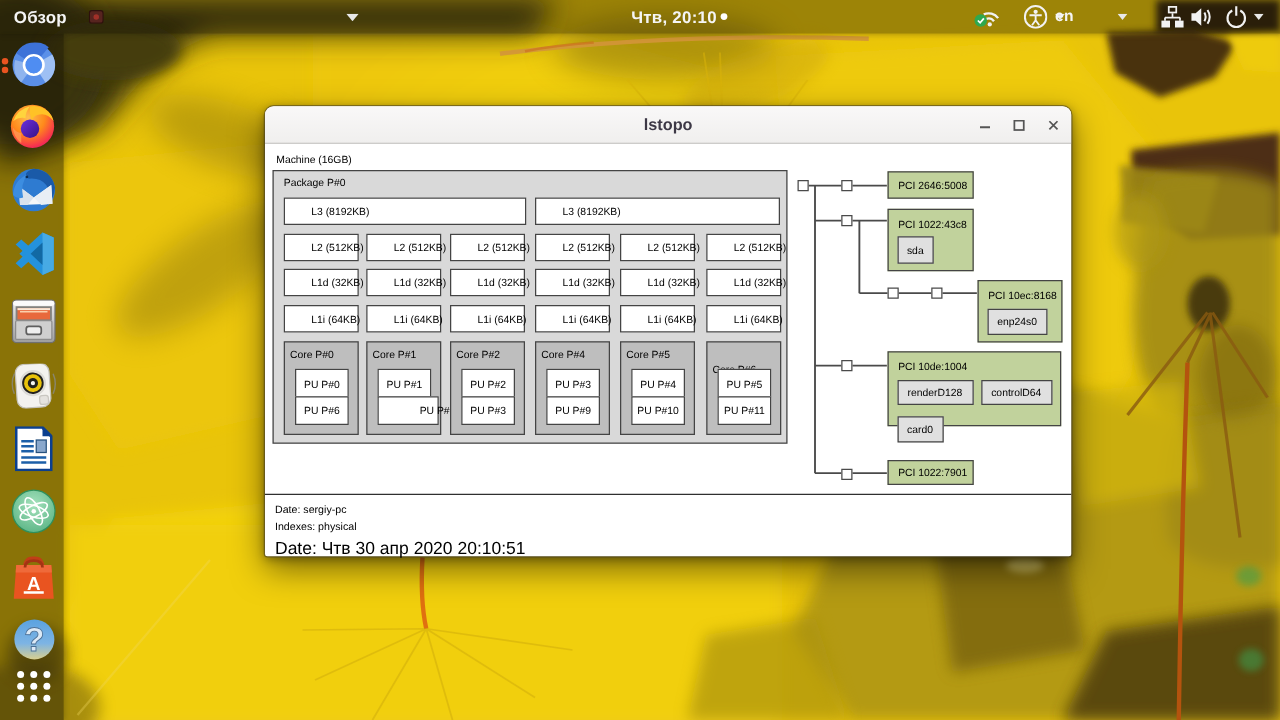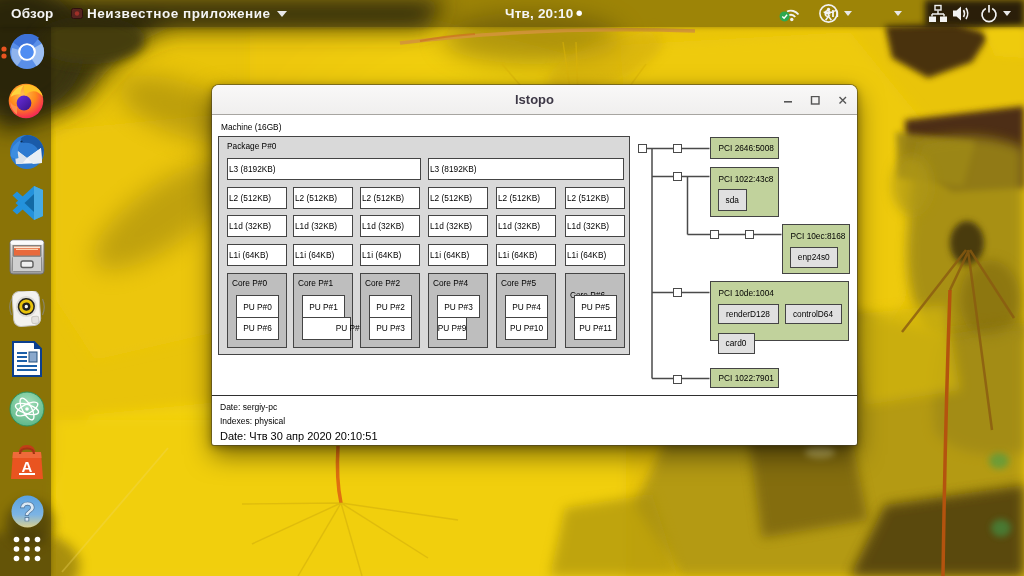--- a/index.html
+++ b/index.html
@@ -14,21 +14,21 @@
     border-bottom:1px solid #a7a5a1;border-radius:7px 7px 0 0;}
   #title{position:absolute;left:0;right:0;top:7px;text-align:center;
     font-size:13px;font-weight:bold;color:#3d3846;}
   .box{position:absolute;border:1.5px solid #444;box-sizing:border-box;
     font-size:8.3px;color:#000;}
   .lbl{position:absolute;font-size:8.3px;color:#000;white-space:nowrap;}
   .cache{background:#fff;}
   .pkg{background:#d9d9d9;}
   .core{background:#bebebe;}
   .flex{display:flex;align-items:center;}
-  .flex span{padding-left:1px;white-space:nowrap;}
+  .flex span{padding-left:21px;white-space:nowrap;}
   .flexc{display:flex;align-items:center;justify-content:center;}
   .flexc span{white-space:nowrap;}
   .green{background:#c1d29c;}
   .osdev{background:#e0e0e0;}
   .glbl{font-size:8.3px;}
   .conn{position:absolute;width:9px;height:9px;background:#fff;
     border:1.5px solid #4a4a4a;box-sizing:border-box;}
   #topbar{position:absolute;left:0;top:0;width:1024px;height:27px;
     background:rgba(12,10,2,0.34);color:#fff;box-shadow:0 1px 4px rgba(20,16,0,.25);}
   .tbtext{position:absolute;font-size:13.5px;font-weight:bold;color:#f5f5f5;letter-spacing:0.2px;}
@@ -238,21 +238,20 @@
       <circle cx="15" cy="23.5" r="2.8" fill="#ffffff"></circle>
       <circle cx="25.5" cy="23.5" r="2.8" fill="#ffffff"></circle>
     </svg>
 
   <div id="topbar">
     <div class="tbtext" style="left:11px;top:6px;">Обзор</div>
     <svg class="abs" style="left:71px;top:8px" width="12" height="11">
         <rect x="0.5" y="0.5" width="11" height="10" rx="2" fill="#57241f" stroke="#2e100d"></rect>
         <circle cx="6" cy="5.5" r="2.2" fill="#a03028"></circle>
       </svg>
-    <div class="tbtext" style="left:87px;top:6px;letter-spacing:0.55px;">Неизвестное приложение</div>
     <svg class="abs" style="left:277px;top:11px" width="10" height="6">
         <polygon points="0,0 10,0 5,6" fill="#e8e8e8"></polygon>
       </svg>
     <div class="tbtext" style="left:505px;top:6px;">Чтв, 20:10</div>
     <svg class="abs" style="left:576px;top:10px" width="7" height="7">
         <circle cx="3.2" cy="3.2" r="2.7" fill="#fff"></circle>
       </svg>
 
     <svg class="abs" style="left:779px;top:3px" width="22" height="20">
       <g stroke="#f2f2f2" stroke-width="1.9" fill="none">
@@ -265,21 +264,21 @@
     </svg>
 
     <svg class="abs" style="left:819px;top:4px" width="19" height="19">
       <circle cx="9.5" cy="9.5" r="8.6" fill="none" stroke="#f2f2f2" stroke-width="1.6"></circle>
       <circle cx="9.5" cy="5.4" r="1.7" fill="#f2f2f2"></circle>
       <path d="M4.6,8.2 L14.4,8.2 M9.5,8.2 L9.5,12.2 M9.5,12.2 L6.6,16.2 M9.5,12.2 L12.4,16.2" stroke="#f2f2f2" stroke-width="1.5" fill="none"></path>
     </svg>
     <svg class="abs" style="left:844px;top:11px" width="8" height="5">
         <polygon points="0,0 8,0 4,5" fill="#e8e8e8"></polygon>
       </svg>
-    <div class="tbtext" style="left:824px;top:6px;font-size:12.5px;">en</div>
+    <div class="tbtext" style="left:844px;top:6px;font-size:12.5px;">en</div>
     <svg class="abs" style="left:894px;top:11px" width="8" height="5">
         <polygon points="0,0 8,0 4,5" fill="#e8e8e8"></polygon>
       </svg>
 
     <svg class="abs" style="left:929px;top:4px" width="18" height="19">
       <rect x="6" y="1.5" width="6" height="4.5" fill="none" stroke="#f2f2f2" stroke-width="1.4"></rect>
       <path d="M9,6.5 L9,10 M3,10 L15,10 M3,10 L3,12.5 M15,10 L15,12.5" stroke="#f2f2f2" stroke-width="1.4" fill="none"></path>
       <rect x="0" y="12.5" width="7" height="5.5" fill="#f2f2f2"></rect>
       <rect x="11" y="12.5" width="7" height="5.5" fill="#f2f2f2"></rect>
     </svg>
@@ -396,21 +395,21 @@
         </div>
         <div class="box cache flexc" style="left:8px;top:42.5px;width:43px;height:23px;">
           <span>PU P#3</span>
         </div>
       </div>
       <div class="box core" style="left:216px;top:188px;width:60px;height:75px;">
         <div class="lbl" style="left:4px;top:4px;">Core P#4</div>
         <div class="box cache flexc" style="left:8px;top:21px;width:43px;height:23px;">
           <span>PU P#3</span>
         </div>
-        <div class="box cache flexc" style="left:8px;top:42.5px;width:30px;height:23px;">
+        <div class="box cache flexc" style="left:8px;top:42.5px;width:43px;height:23px;">
           <span>PU P#9</span>
         </div>
       </div>
       <div class="box core" style="left:284px;top:188px;width:60px;height:75px;">
         <div class="lbl" style="left:4px;top:4px;">Core P#5</div>
         <div class="box cache flexc" style="left:8px;top:21px;width:43px;height:23px;">
           <span>PU P#4</span>
         </div>
         <div class="box cache flexc" style="left:8px;top:42.5px;width:43px;height:23px;">
           <span>PU P#10</span>
@@ -467,15 +466,15 @@
         <div class="box osdev flexc" style="left:7px;top:50.5px;width:37px;height:21px;">
           <span>card0</span>
         </div>
       </div>
       <div class="box green" style="left:497.5px;top:282.6px;width:69px;height:20.6px;">
         <div class="lbl glbl" style="left:8px;top:50%;transform:translateY(-50%);">PCI 1022:7901</div>
       </div>
       <div class="abs" style="left:0;top:309.5px;width:645px;height:1px;background:#2f2f2f;"></div>
       <div class="lbl" style="left:8px;top:317px;font-size:8.5px;">Date: sergiy-pc</div>
       <div class="lbl" style="left:8px;top:331px;font-size:8.5px;">Indexes: physical</div>
-      <div class="lbl" style="left:8px;top:345px;font-size:11px;">Date: Чтв 30 апр 2020 20:10:51</div>
+      <div class="lbl" style="left:8px;top:345px;font-size:14px;">Date: Чтв 30 апр 2020 20:10:51</div>
   </div>
 </div>
 
 </body></html>

